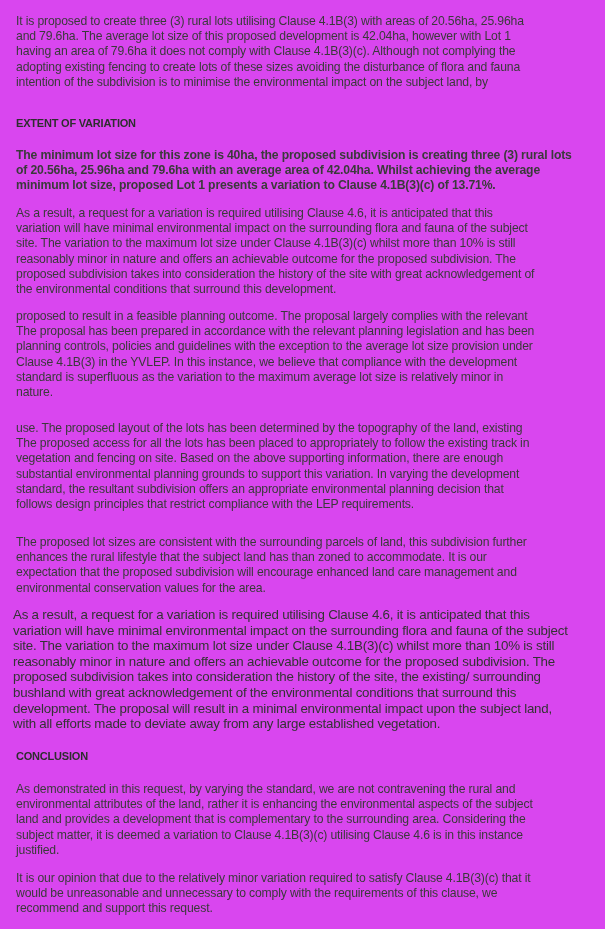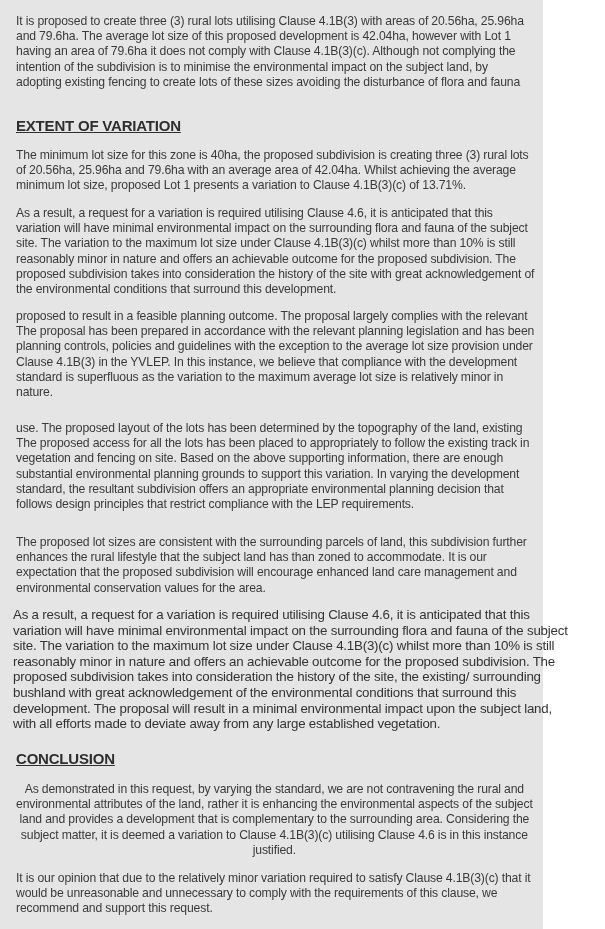--- a/index.html
+++ b/index.html
@@ -1,39 +1,39 @@
 <!DOCTYPE html>
 <html><head>
   <meta charset="utf-8">
   <style>
     html, body { margin: 0; padding: 0; background: #ffffff; }
     body { width: 605px; height: 929px; overflow: hidden; position: relative; }
-    .page { position: absolute; left: 0; top: 0; width: 543px; height: 929px; background: #e5e5e5; }
+    .page { position: absolute; left: 0; top: 0; width: 605px; height: 929px; background: #d946ef; }
     .block { position: absolute; left: 16px; color: #3a3a3a; font-family: "Liberation Sans", sans-serif; }
     .p { font-size: 12.2px; line-height: 15.2px; letter-spacing: -0.15px; }
     .p .ln { display: block; white-space: nowrap; }
     .p.big { font-size: 13.3px; line-height: 15.6px; letter-spacing: -0.2px; left: 13px; color: #333; }
-    .h { font-size: 15px; font-weight: bold; text-decoration: underline; color: #2e2e2e; letter-spacing: -0.2px; white-space: nowrap; }
+    .h { font-size: 11px; font-weight: bold; color: #2e2e2e; letter-spacing: -0.2px; white-space: nowrap; }
   </style>
 </head>
 <body>
 
 <div class="page">
 
   <div class="block p" style="top:14px;">
     <span class="ln">It is proposed to create three (3) rural lots utilising Clause 4.1B(3) with areas of 20.56ha, 25.96ha</span>
     <span class="ln">and 79.6ha. The average lot size of this proposed development is 42.04ha, however with Lot 1</span>
     <span class="ln">having an area of 79.6ha it does not comply with Clause 4.1B(3)(c). Although not complying the</span>
+    <span class="ln">adopting existing fencing to create lots of these sizes avoiding the disturbance of flora and fauna</span>
     <span class="ln">intention of the subdivision is to minimise the environmental impact on the subject land, by</span>
-    <span class="ln">adopting existing fencing to create lots of these sizes avoiding the disturbance of flora and fauna</span>
   </div>
 
   <div class="block h" style="top:117px;">EXTENT OF VARIATION</div>
 
-  <div class="block p" style="top:148px;">
+  <div class="block p" style="top:148px;font-weight:bold;">
     <span class="ln">The minimum lot size for this zone is 40ha, the proposed subdivision is creating three (3) rural lots</span>
     <span class="ln">of 20.56ha, 25.96ha and 79.6ha with an average area of 42.04ha. Whilst achieving the average</span>
     <span class="ln">minimum lot size, proposed Lot 1 presents a variation to Clause 4.1B(3)(c) of 13.71%.</span>
   </div>
 
   <div class="block p" style="top:206px;">
     <span class="ln">As a result, a request for a variation is required utilising Clause 4.6, it is anticipated that this</span>
     <span class="ln">variation will have minimal environmental impact on the surrounding flora and fauna of the subject</span>
     <span class="ln">site. The variation to the maximum lot size under Clause 4.1B(3)(c) whilst more than 10% is still</span>
     <span class="ln">reasonably minor in nature and offers an achievable outcome for the proposed subdivision. The</span>
@@ -72,21 +72,21 @@
     <span class="ln">site. The variation to the maximum lot size under Clause 4.1B(3)(c) whilst more than 10% is still</span>
     <span class="ln">reasonably minor in nature and offers an achievable outcome for the proposed subdivision. The</span>
     <span class="ln">proposed subdivision takes into consideration the history of the site, the existing/ surrounding</span>
     <span class="ln">bushland with great acknowledgement of the environmental conditions that surround this</span>
     <span class="ln">development. The proposal will result in a minimal environmental impact upon the subject land,</span>
     <span class="ln">with all efforts made to deviate away from any large established vegetation.</span>
   </div>
 
   <div class="block h" style="top:750px;">CONCLUSION</div>
 
-  <div class="block p" style="top:782px;text-align:center;">
+  <div class="block p" style="top:782px;">
     <span class="ln">As demonstrated in this request, by varying the standard, we are not contravening the rural and</span>
     <span class="ln">environmental attributes of the land, rather it is enhancing the environmental aspects of the subject</span>
     <span class="ln">land and provides a development that is complementary to the surrounding area. Considering the</span>
     <span class="ln">subject matter, it is deemed a variation to Clause 4.1B(3)(c) utilising Clause 4.6 is in this instance</span>
     <span class="ln">justified.</span>
   </div>
 
   <div class="block p" style="top:871px;">
     <span class="ln">It is our opinion that due to the relatively minor variation required to satisfy Clause 4.1B(3)(c) that it</span>
     <span class="ln">would be unreasonable and unnecessary to comply with the requirements of this clause, we</span>

